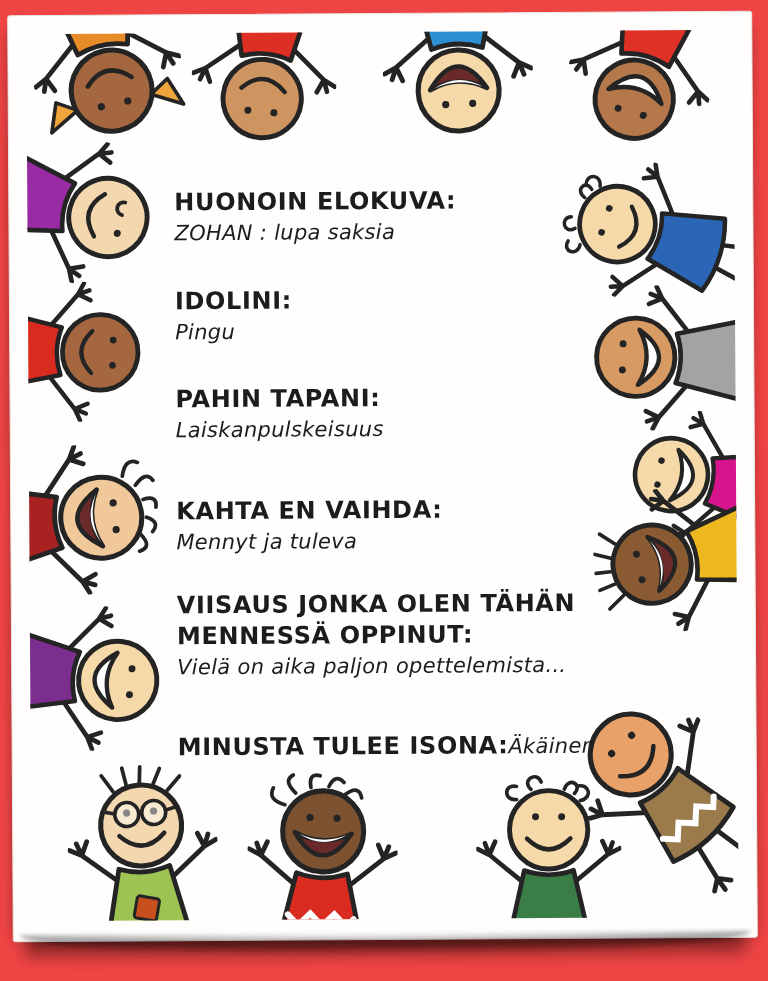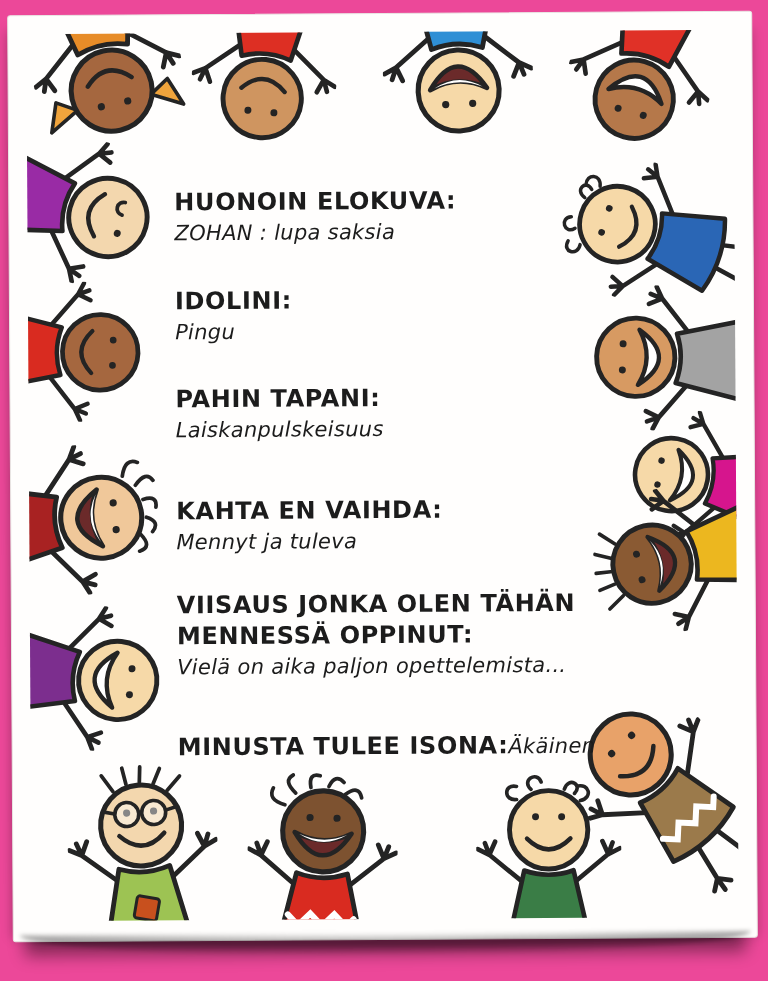--- a/index.html
+++ b/index.html
@@ -1,17 +1,17 @@
 <!DOCTYPE html>
 <html><head>
 <meta charset="utf-8">
 <style>
   html,body{margin:0;padding:0;background:#ffffff;width:768px;height:981px;overflow:hidden;}
   *{box-sizing:border-box;}
-  .stage{position:relative;width:768px;height:981px;background:#ec4899;}
+  .stage{position:relative;width:768px;height:981px;background:#ef4444;}
   .sheet{
     position:absolute;left:10px;top:13px;width:745px;height:927px;
     background:#fffefd;border:1px solid #e9e7e4;border-radius:3px;
     transform:rotate(-0.35deg);
     box-shadow:-10px 6px 12px -10px rgba(0,0,0,.28),
                10px 8px 12px -10px rgba(0,0,0,.22),
                0 26px 16px -12px rgba(0,0,0,.42);
   }
   
   .sheet::after{

